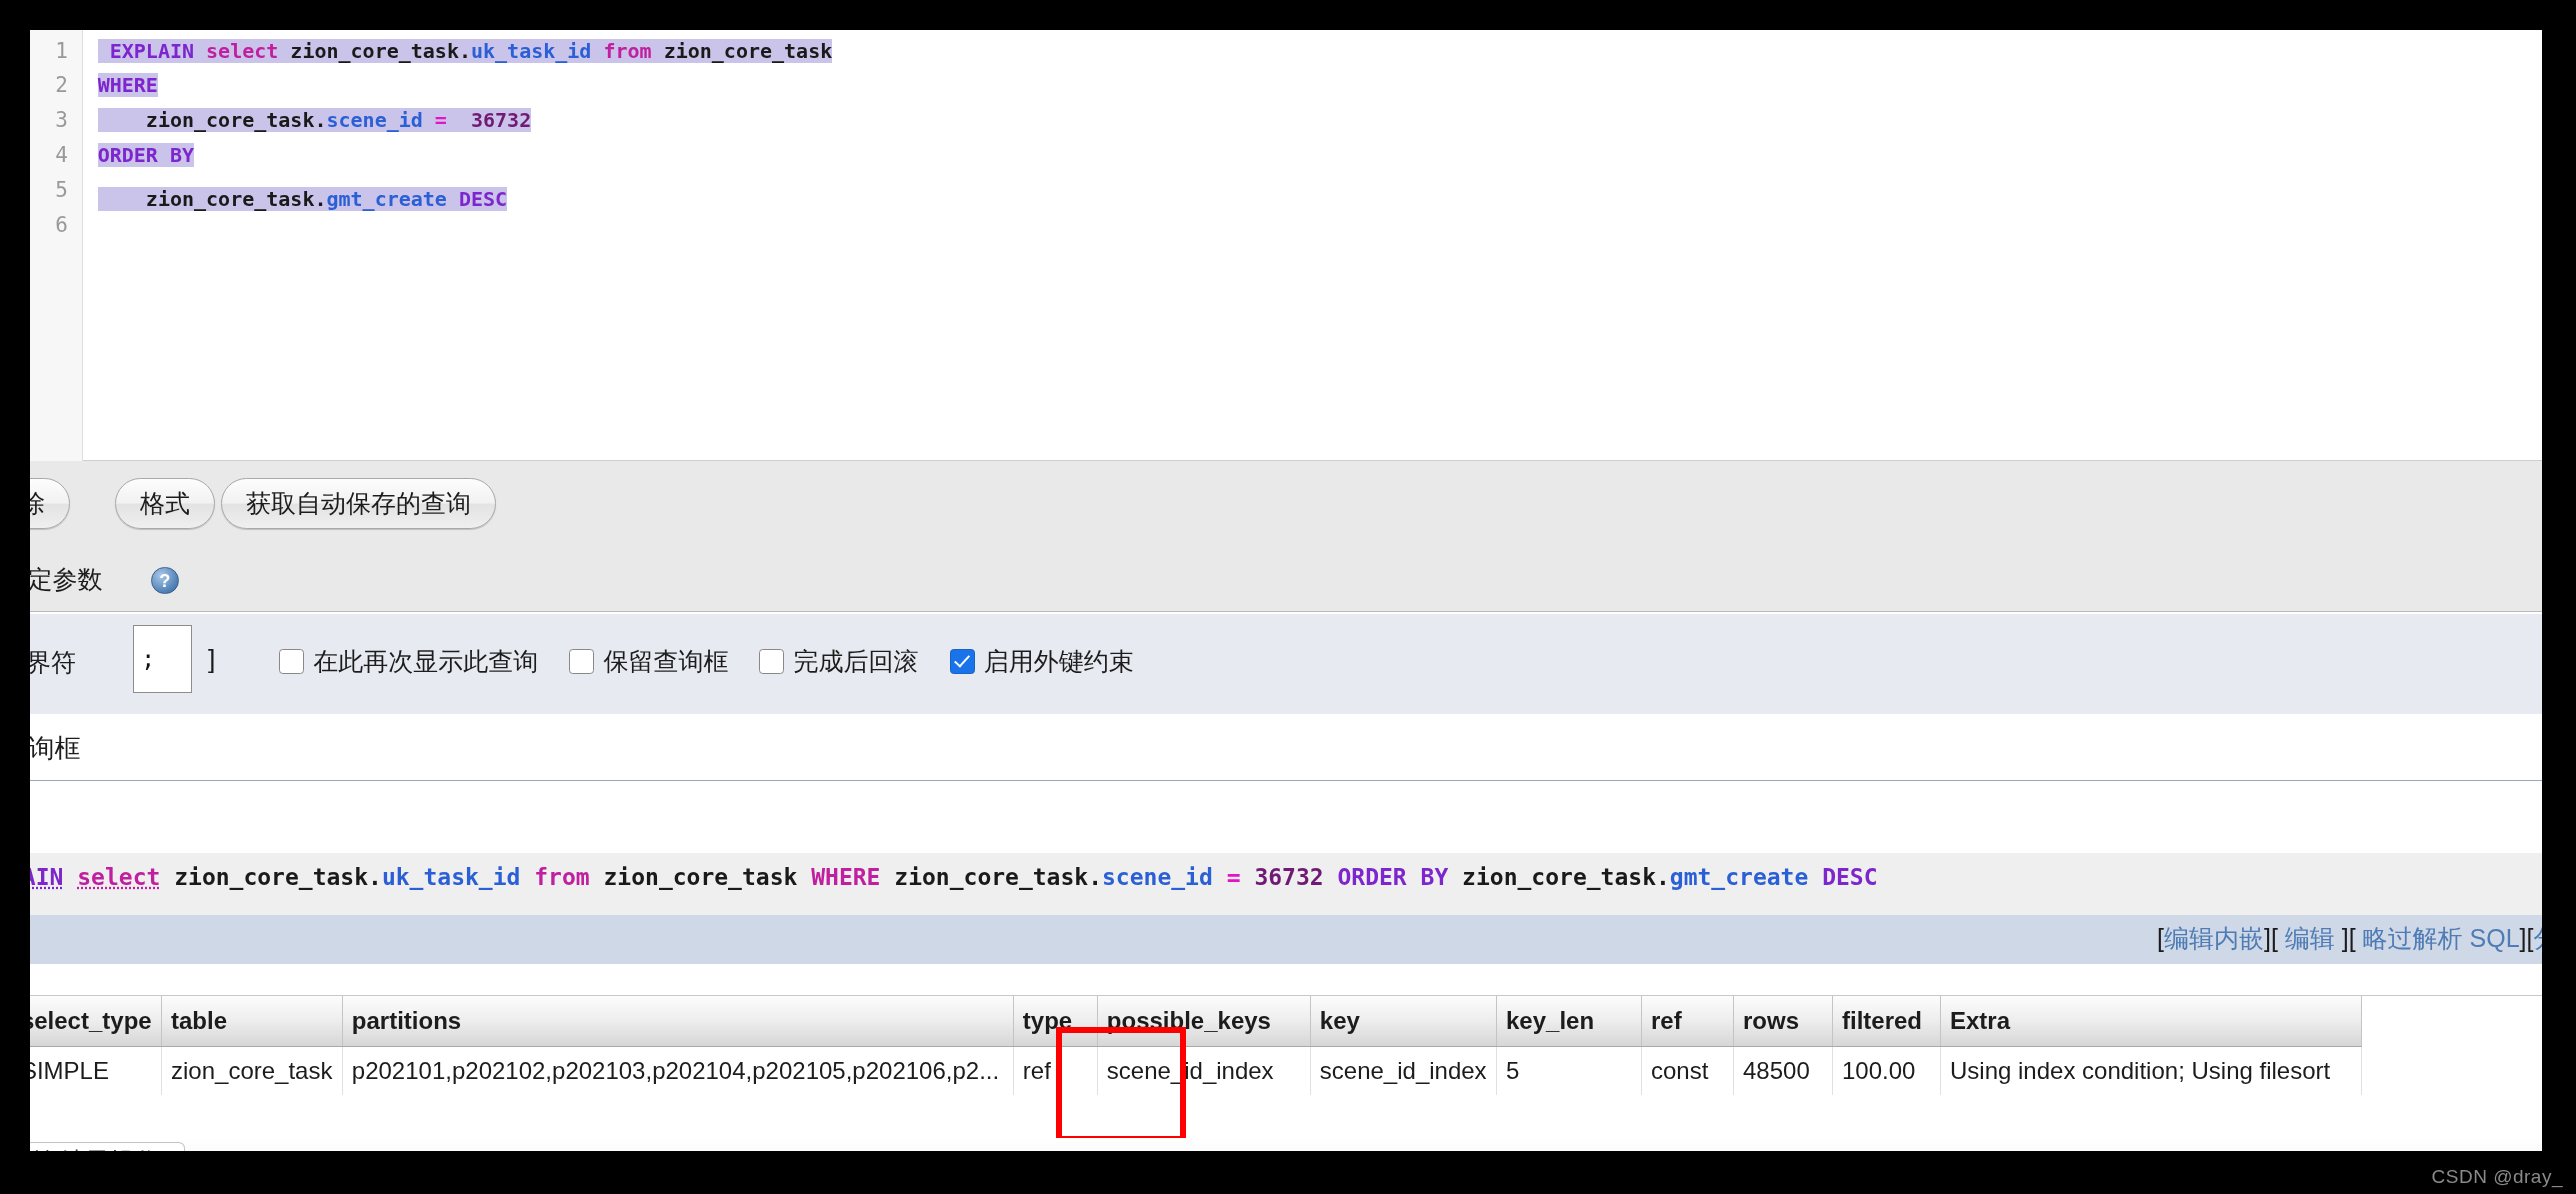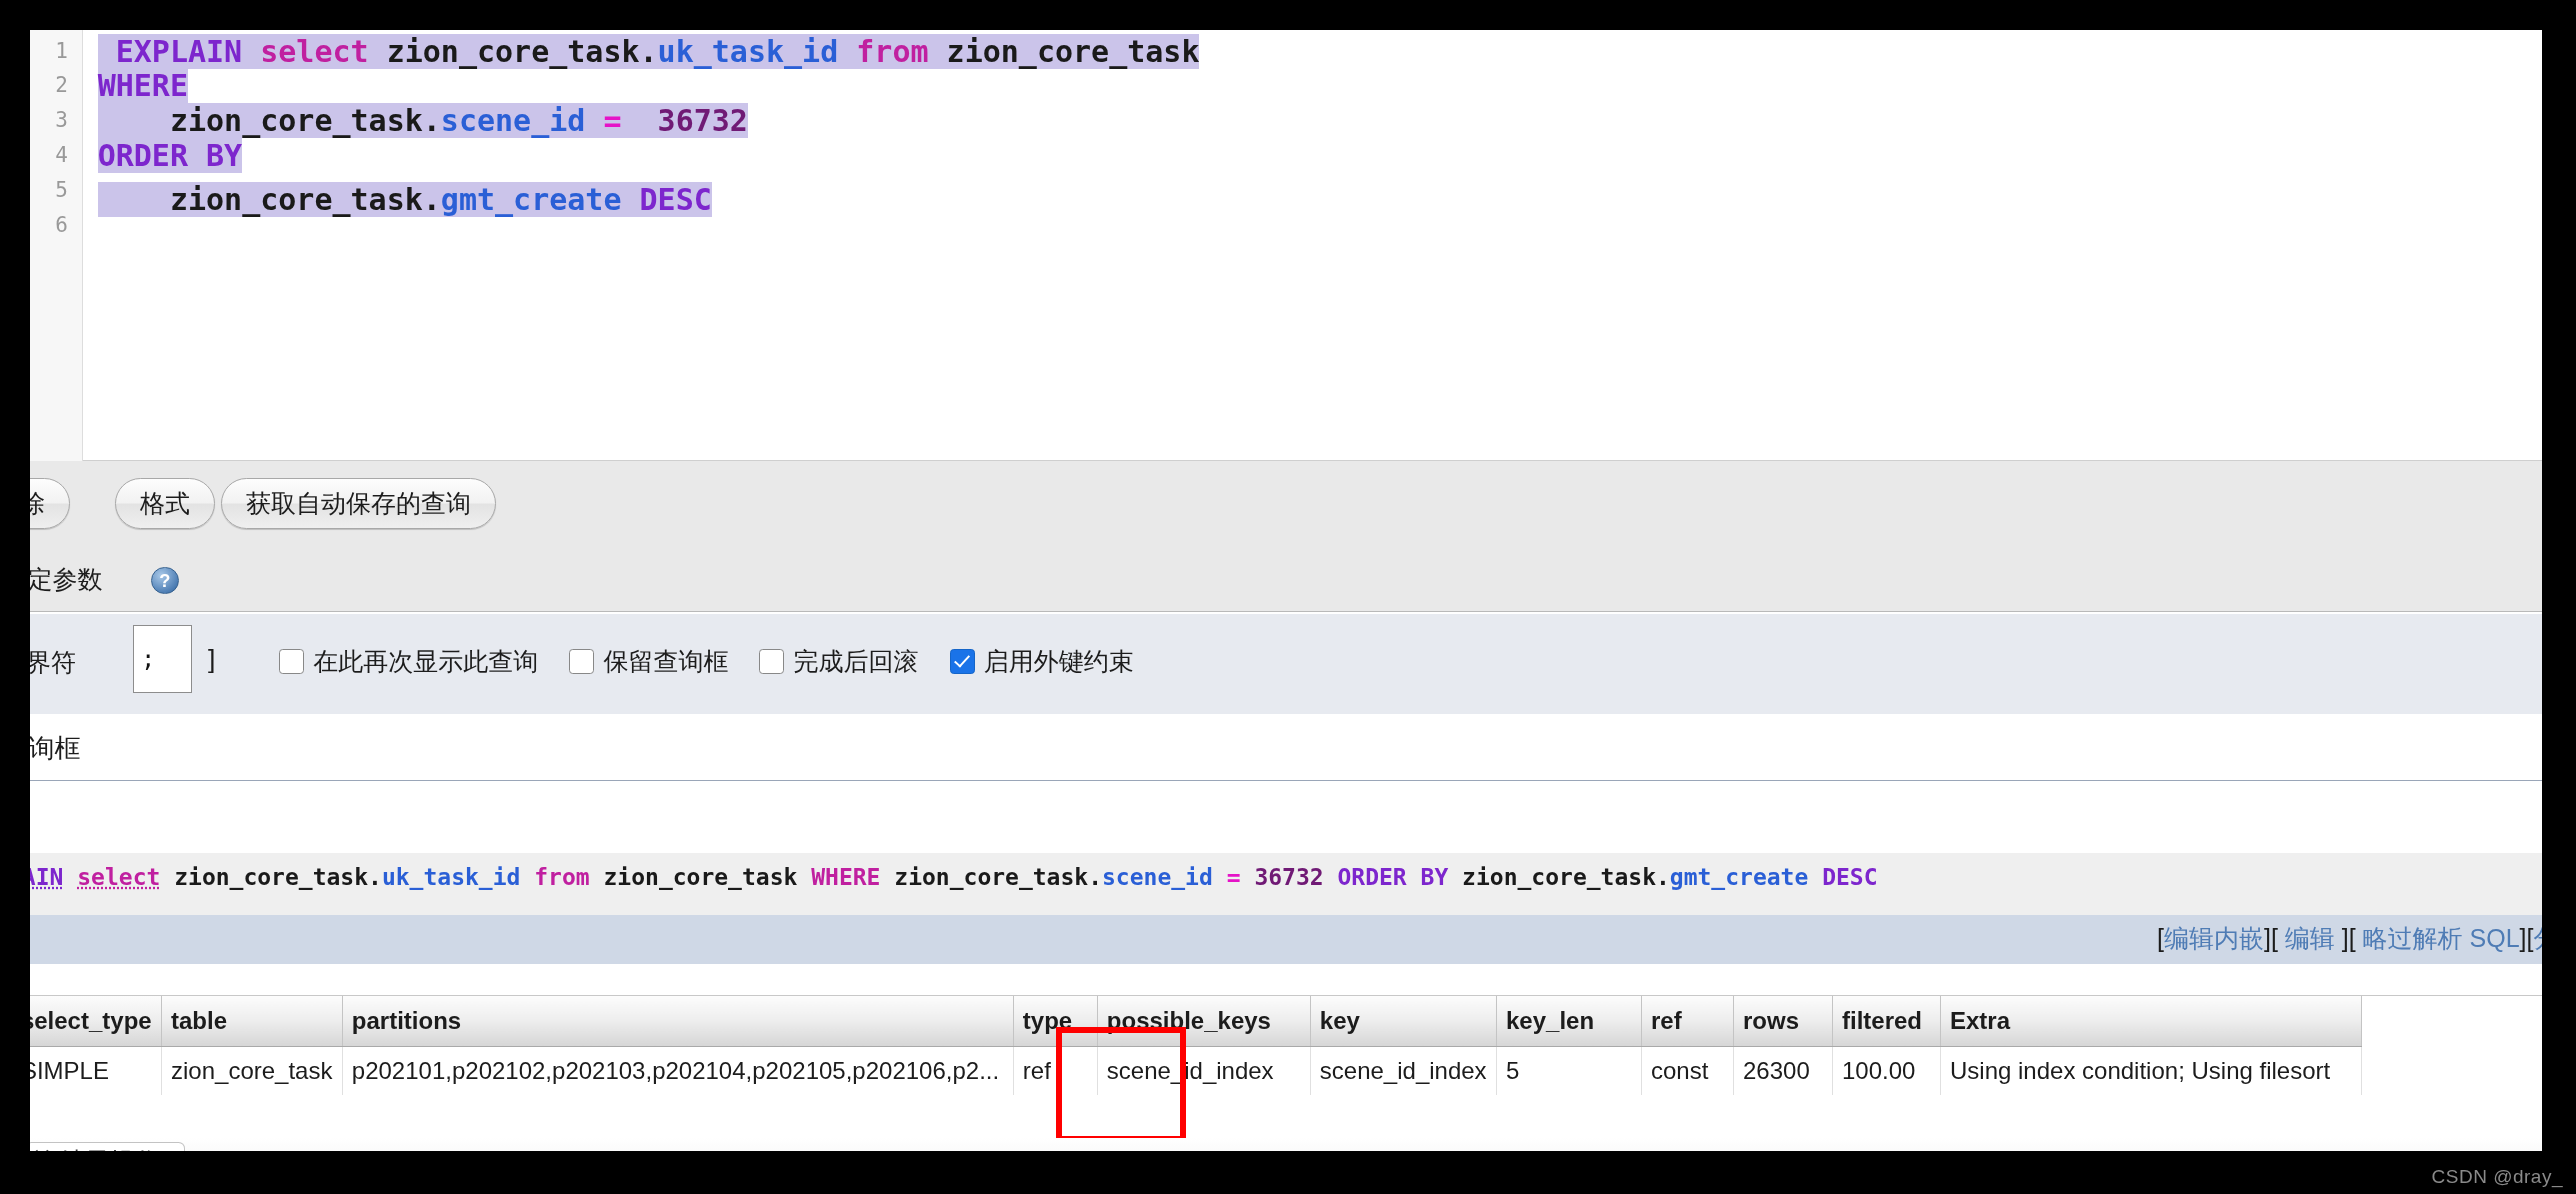--- a/index.html
+++ b/index.html
@@ -63,21 +63,21 @@
     left: 54px; top: 0;
     right: 0; bottom: 0;
   }
   .cline {
     position: absolute;
     left: 13.7px;
     height: 35px;
     line-height: 35px;
     white-space: pre;
     font-family: "DejaVu Sans Mono", monospace;
-    font-size: 30px;
+    font-size: 20px;
     font-weight: bold;
     color: #1a1a1a;
   }
   .cline .sel { background: #cbc4ea; }
   .kw   { color: #7d26cd; }          
   .kw2  { color: #c020a0; }          
   .col  { color: #2a5fd6; }          
   .num  { color: #701a75; }          
   .op   { color: #e513c7; }          
   .tbl  { color: #1a1a1a; }
@@ -397,21 +397,21 @@
       <tbody id="tbody">
           <tr>
             <td style="width: 137px;">SIMPLE</td>
             <td style="width: 158px;">zion_core_task</td>
             <td style="width: 671px;">p202101,p202102,p202103,p202104,p202105,p202106,p2...</td>
             <td style="width: 84px;">ref</td>
             <td style="width: 213px;">scene_id_index</td>
             <td style="width: 180px;">scene_id_index</td>
             <td style="width: 145px;">5</td>
             <td style="width: 92px;">const</td>
-            <td style="width: 99px;">26300</td>
+            <td style="width: 99px;">48500</td>
             <td style="width: 108px;">100.00</td>
             <td style="width: 421px;">Using index condition; Using filesort</td>
           </tr>
         </tbody>
     </table>
 
     <div class="redbox"></div>
 
     <div class="btab">
       <div class="tabitem">询结果操作</div>

